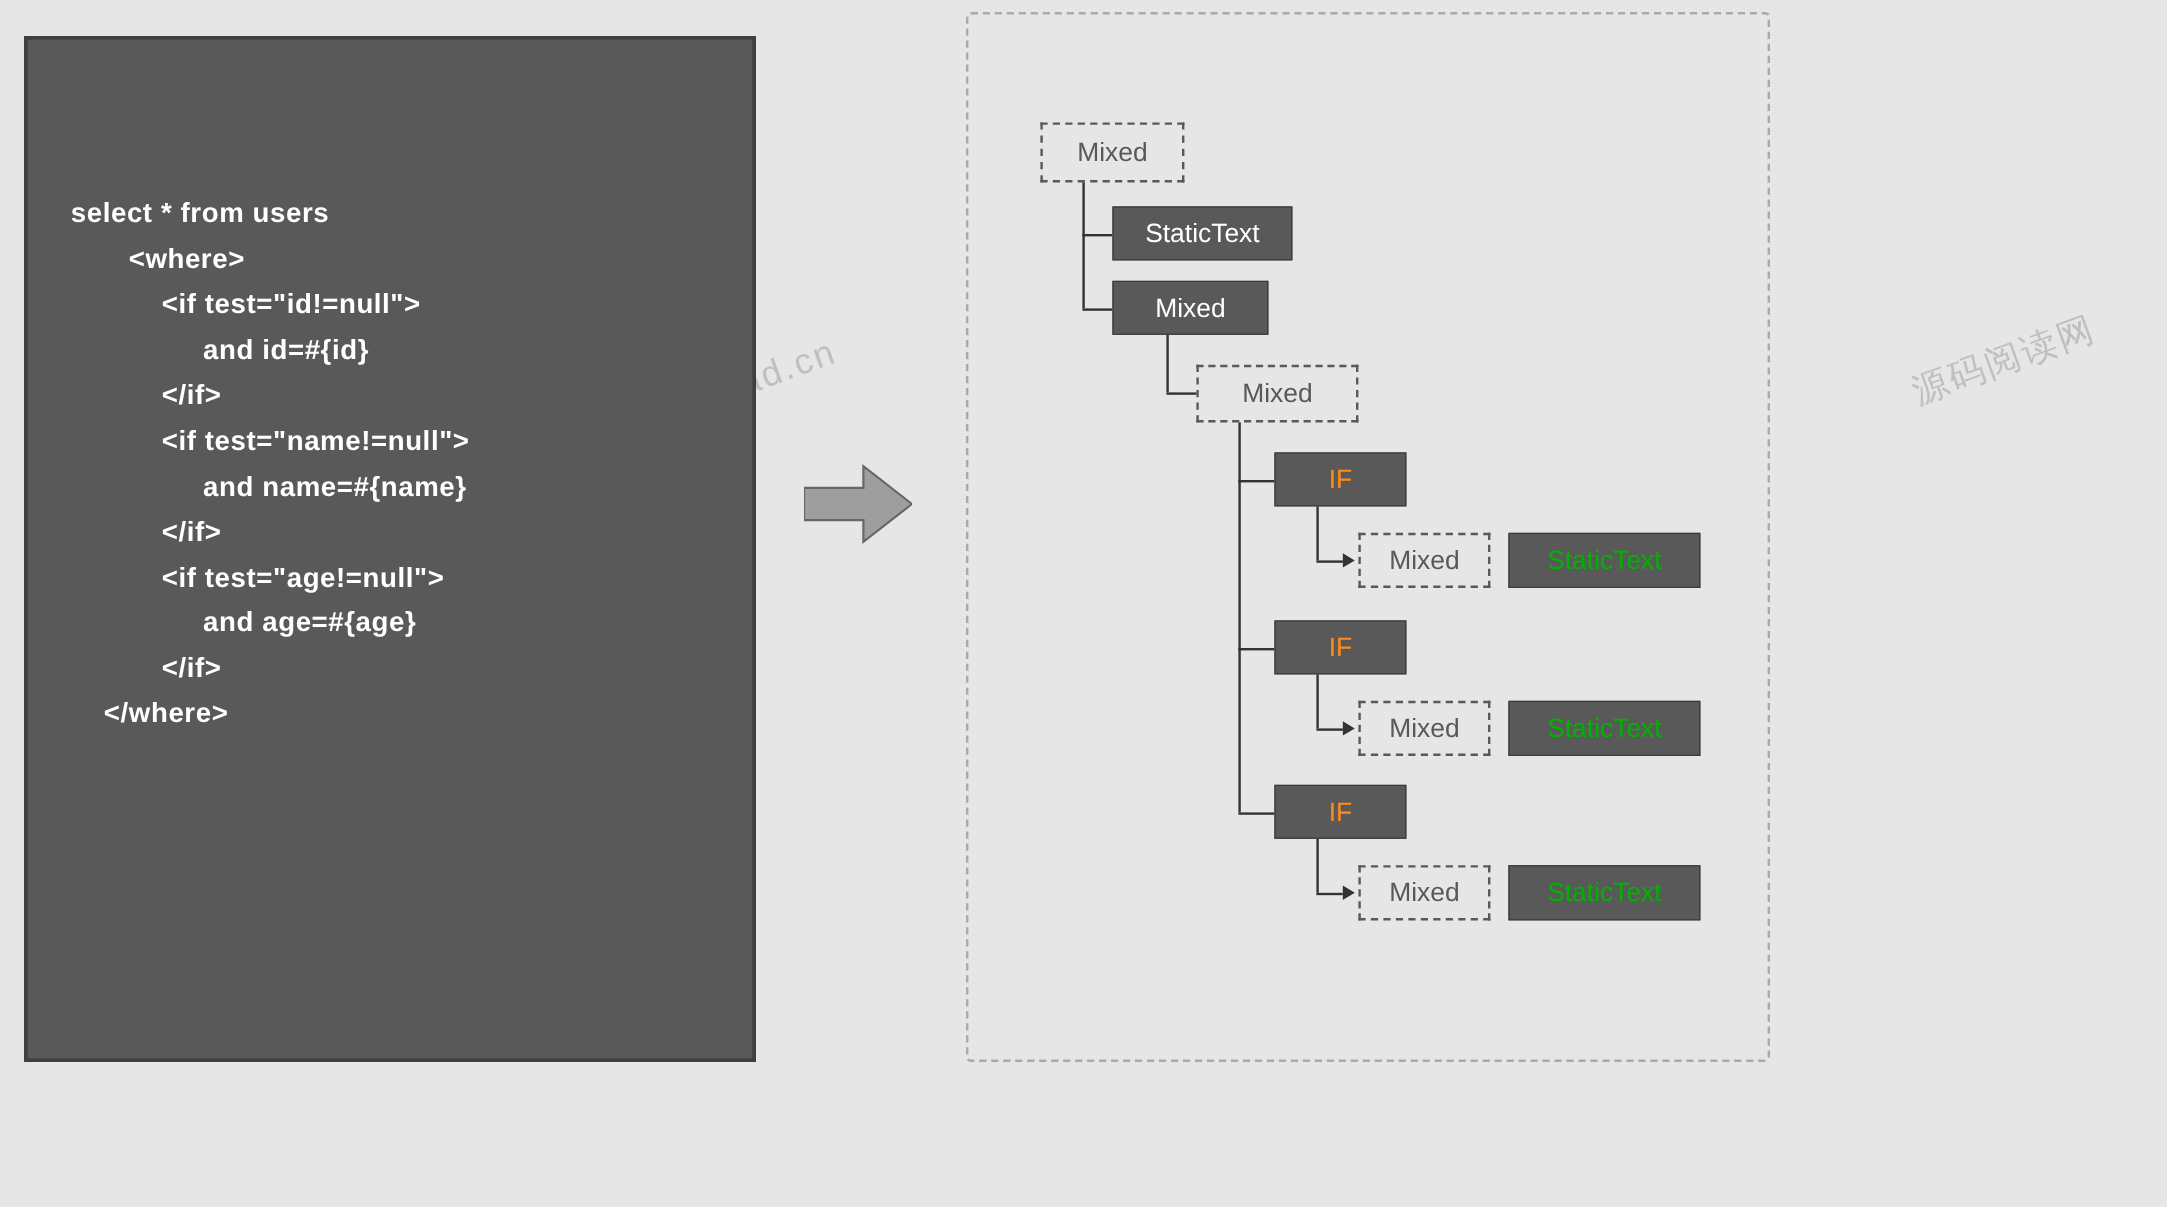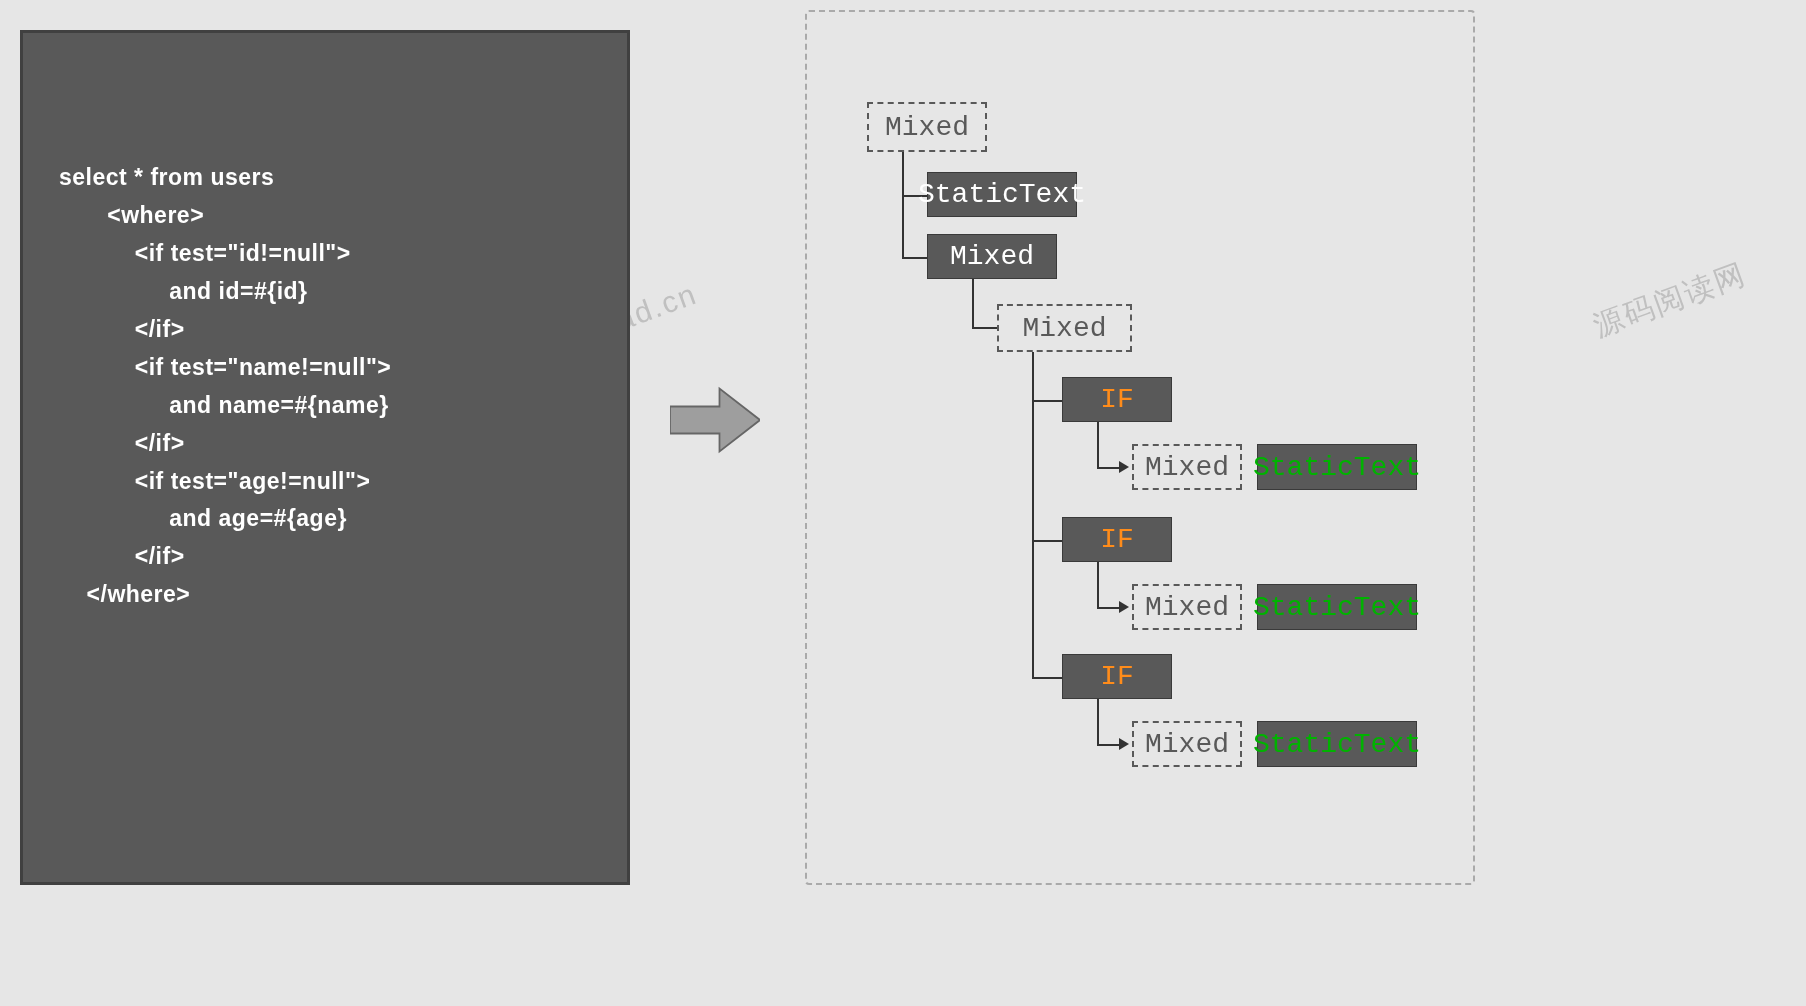--- a/index.html
+++ b/index.html
@@ -35,21 +35,21 @@
 
   
   .tree-panel{
     position:absolute;left:805px;top:10px;width:670px;height:875px;
     border:2px dashed #aaa;border-radius:4px;box-sizing:border-box;
   }
 
   
   .node{
     position:absolute;display:flex;align-items:center;justify-content:center;
-    font-size:28px;box-sizing:border-box;white-space:nowrap;font-family:Liberation Mono, monospace;
+    font-size:22px;box-sizing:border-box;white-space:nowrap;
   }
   .node.solid {background:var(--panel-bg);color:var(--text-white);border:1px solid #3a3a3a;text-align:center;}
   .node.dashed{background:transparent;color:var(--text-grey);border:2px dashed var(--dashed-bd);}
   .node.orange{color:var(--orange)}
   .node.green {color:var(--green)}
 
   
   .hline,.vline{position:absolute;background:#333}
   .hline{height:2px}
   .vline{width:2px}

